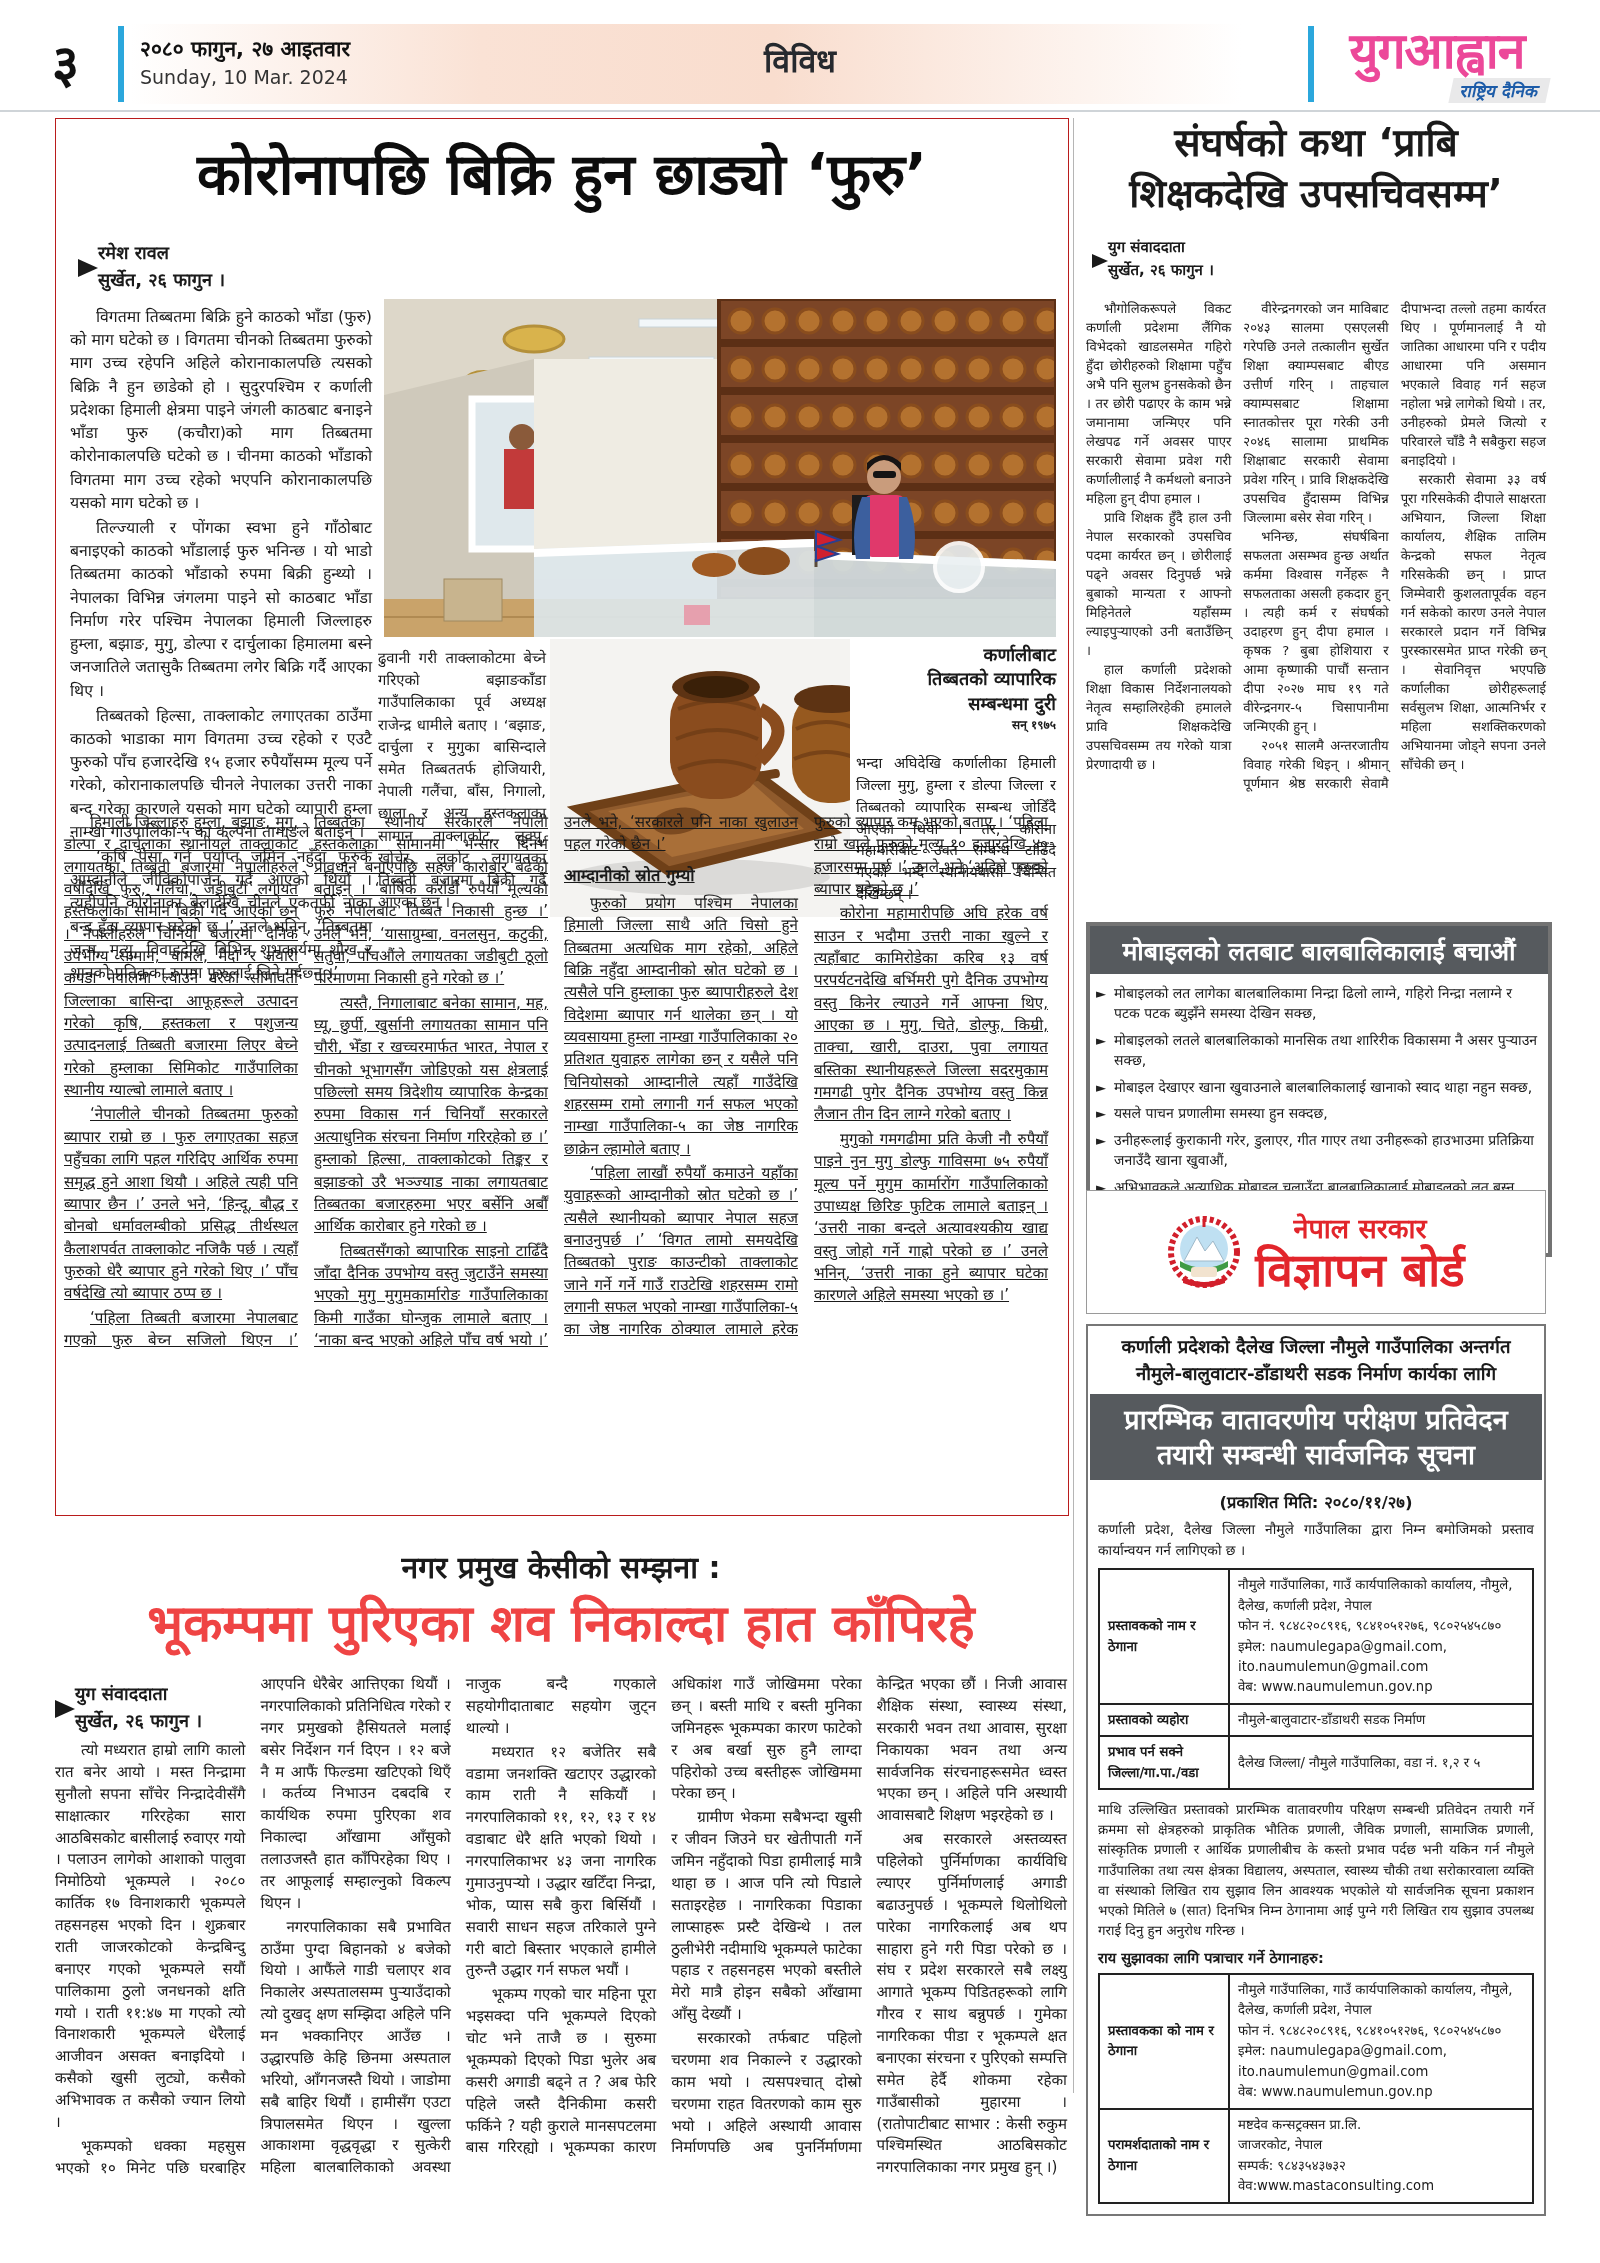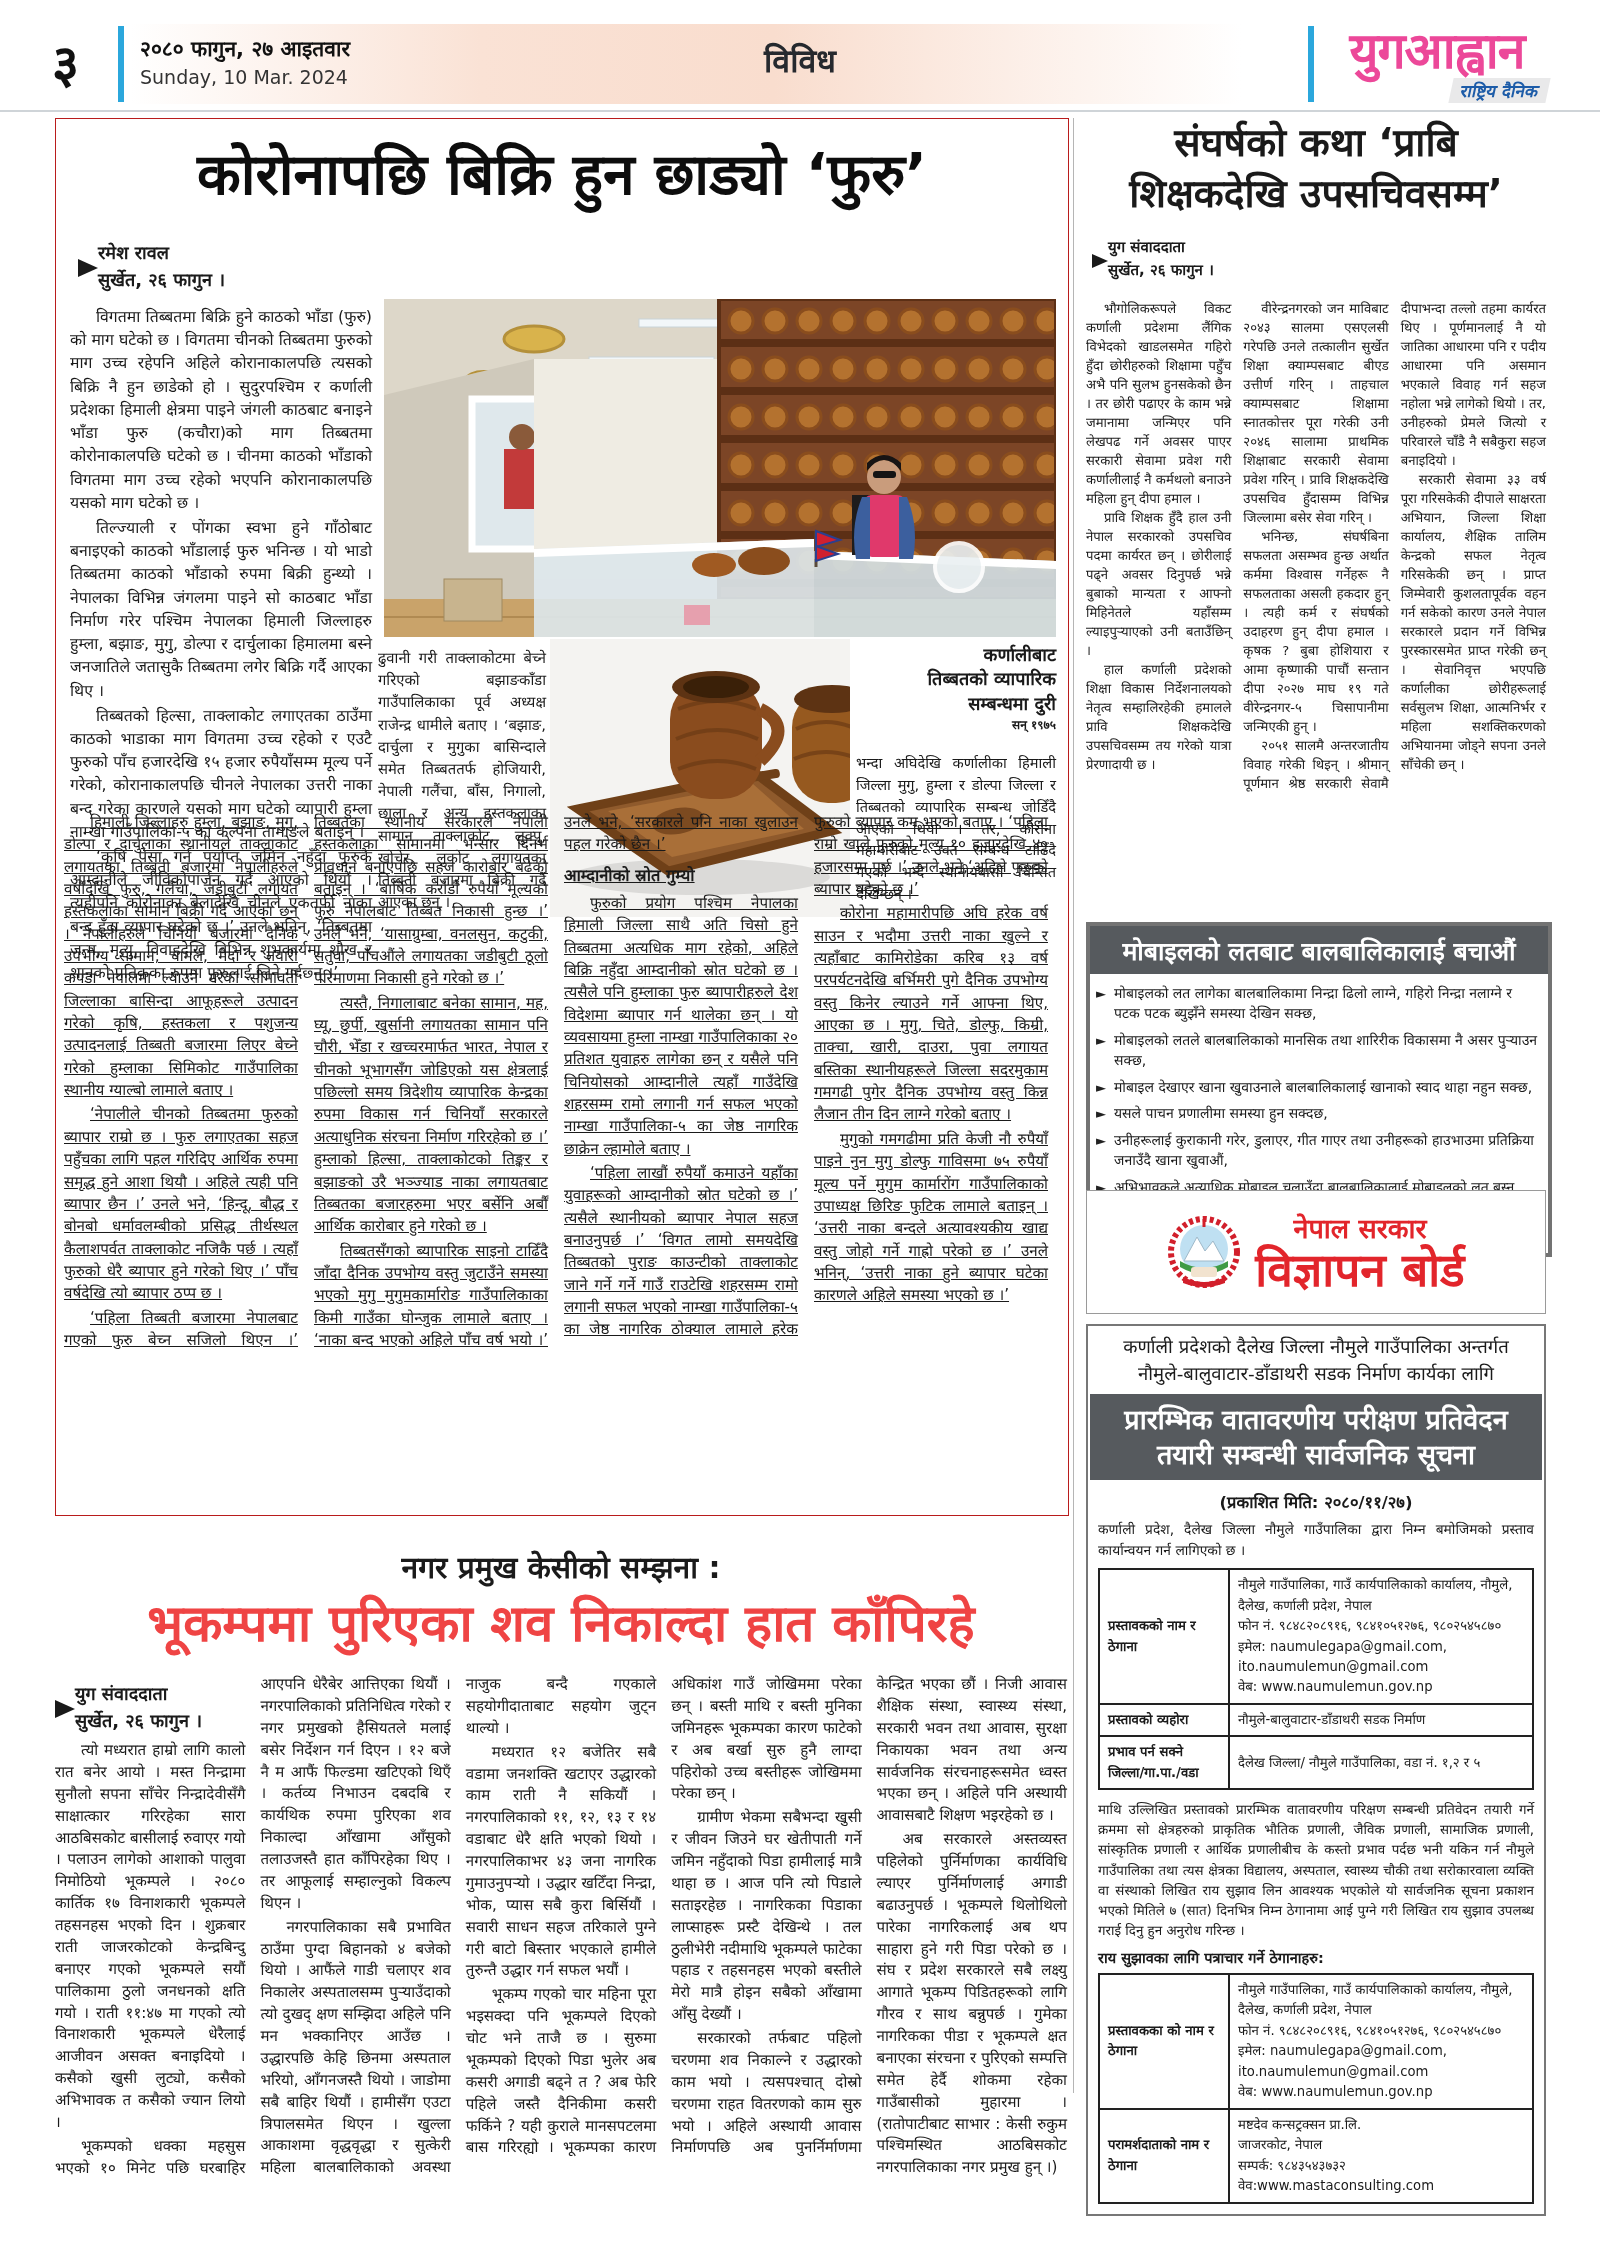--- a/index.html
+++ b/index.html
@@ -66,21 +66,21 @@
   .mbox li{display:flex;gap:8px;margin-bottom:7px;}
   .mbox li .arr{color:#222;font-size:13px;flex:0 0 auto;margin-top:1px;}
   
   .adbox{position:absolute;left:0;top:1072px;width:458px;height:122px;border:1px solid #9a9a9a;
     display:flex;align-items:center;justify-content:center;gap:14px;background:#fff;}
   .ad-text{text-align:center;color:#e2252b;}
   .ad-text .a1{font-size:27px;font-weight:bold;}
   .ad-text .a2{font-size:46px;font-weight:bold;line-height:1.05;}
   
   .notice{position:absolute;left:0;top:1206px;width:456px;border:2px solid #777;background:#fff;padding-bottom:10px;}
-  .notice .n-intro{font-weight:normal;text-align:center;font-size:18.5px;line-height:1.45;margin:8px 6px 6px 6px;}
+  .notice .n-intro{font-weight:bold;text-align:center;font-size:18.5px;line-height:1.45;margin:8px 6px 6px 6px;}
   .notice .n-bar{background:#565a5e;color:#fff;font-weight:bold;font-size:27px;text-align:center;line-height:1.3;padding:8px 4px;margin:0 2px;}
   .notice .n-date{text-align:center;font-weight:bold;font-size:16.5px;margin:10px 0 6px 0;}
   .notice .n-lead{font-size:13.8px;text-align:justify;margin:0 10px 8px 10px;line-height:1.5;}
   .ntable{border-collapse:collapse;margin:0 10px;width:436px;font-size:13.2px;}
   .ntable td{border:2px solid #222;padding:5px 8px;vertical-align:middle;line-height:1.55;}
   .ntable td.lbl{width:112px;font-weight:bold;}
   .notice .n-para{font-size:13.4px;text-align:justify;margin:10px 10px 6px 10px;line-height:1.5;}
   .notice .n-addr{font-weight:bold;font-size:14.5px;margin:4px 10px 6px 10px;}
 </style>
 </head>

